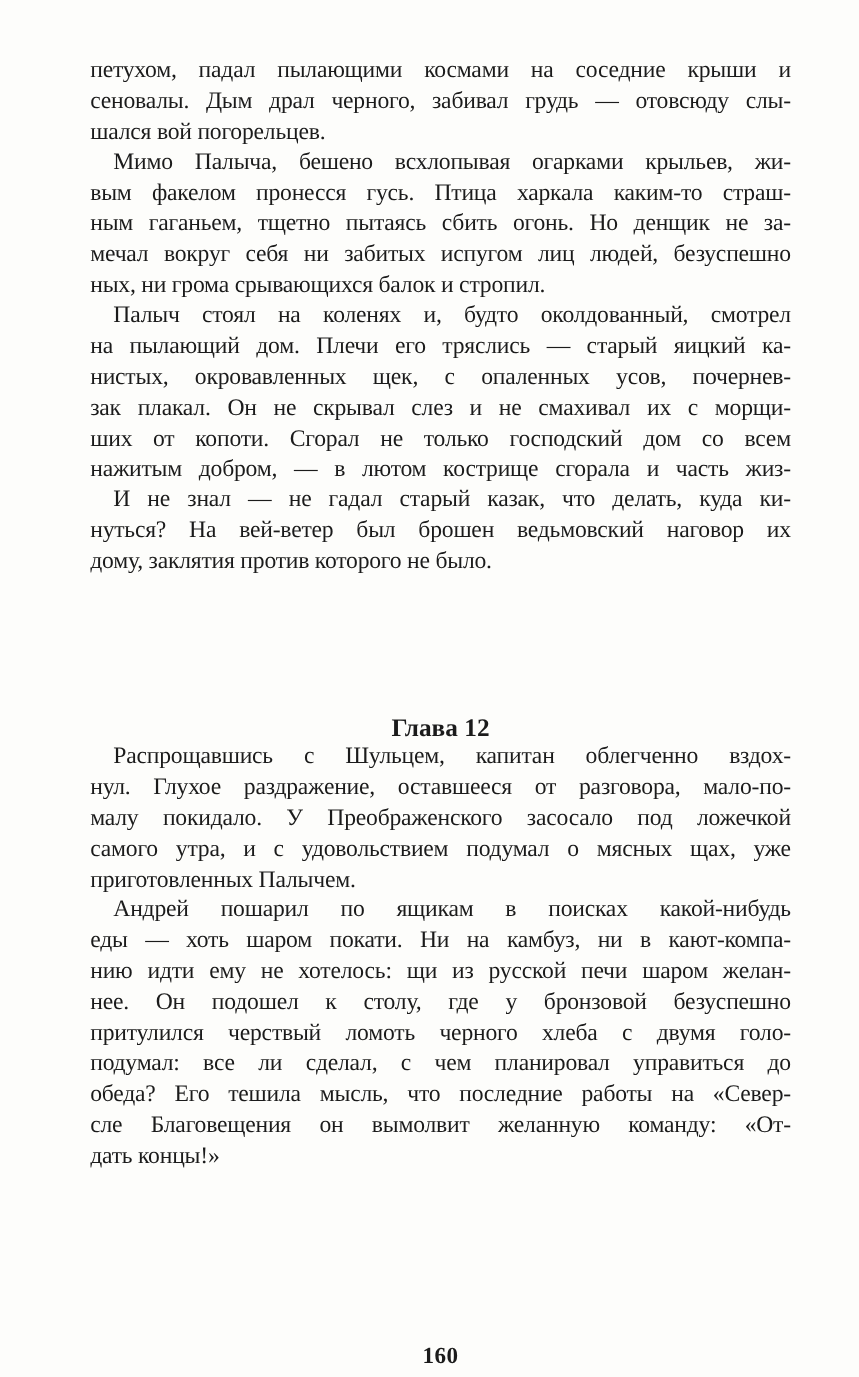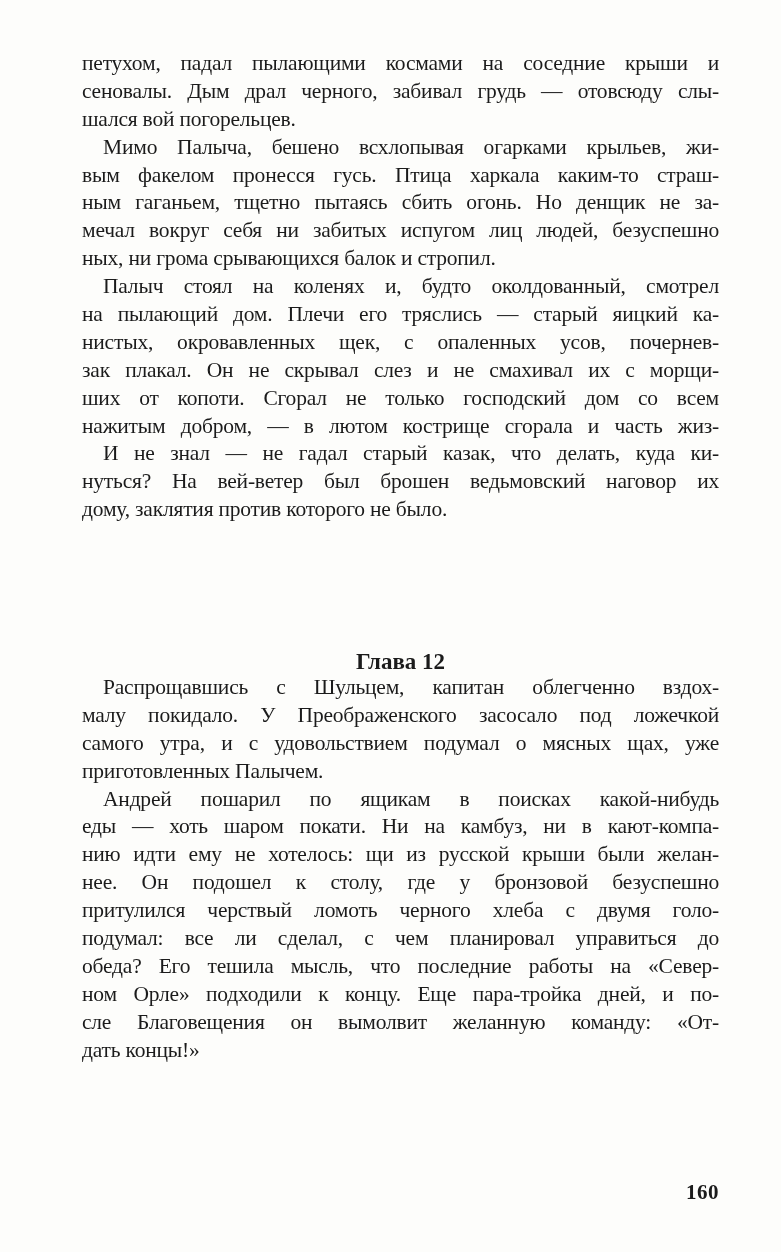--- a/index.html
+++ b/index.html
@@ -47,24 +47,24 @@
     font-size: 23px;
     font-weight: bold;
     line-height: 28px;
     text-align: center;
     letter-spacing: 0;
   }
   .page-number {
     position: absolute;
     left: 82px;
     width: 637px;
-    top: 1180px;
+    top: 1220px;
     font-size: 21px;
     font-weight: bold;
-    text-align: right;
+    text-align: center;
     letter-spacing: 0.5px;
   }
 </style>
 </head>
 <body>
 
 <div class="page">
 
   <div class="text-block part1">
       <div class="paragraph">
@@ -92,33 +92,33 @@
         <div class="line">нуться? На вей-ветер был брошен ведьмовский наговор их</div>
         <div class="line last">дому, заклятия против которого не было.</div>
       </div>
     </div>
 
   <h2 class="chapter-heading">Глава 12</h2>
 
   <div class="text-block part2">
       <div class="paragraph">
         <div class="line indent">Распрощавшись с Шульцем, капитан облегченно вздох-</div>
+        <div class="line">нул. Глухое раздражение, оставшееся от разговора, мало-по-</div>
         <div class="line">малу покидало. У Преображенского засосало под ложечкой</div>
         <div class="line">самого утра, и с удовольствием подумал о мясных щах, уже</div>
         <div class="line last">приготовленных Палычем.</div>
       </div>
       <div class="paragraph">
         <div class="line indent">Андрей пошарил по ящикам в поисках какой-нибудь</div>
         <div class="line">еды — хоть шаром покати. Ни на камбуз, ни в кают-компа-</div>
-        <div class="line">нию идти ему не хотелось: щи из русской крыши были желан-</div>
+        <div class="line">нию идти ему не хотелось: щи из русской печи шаром желан-</div>
         <div class="line">нее. Он подошел к столу, где у бронзовой безуспешно</div>
         <div class="line">притулился черствый ломоть черного хлеба с двумя голо-</div>
         <div class="line">подумал: все ли сделал, с чем планировал управиться до</div>
         <div class="line">обеда? Его тешила мысль, что последние работы на «Север-</div>
-        <div class="line">ном Орле» подходили к концу. Еще пара-тройка дней, и по-</div>
         <div class="line">сле Благовещения он вымолвит желанную команду: «От-</div>
         <div class="line last">дать концы!»</div>
       </div>
     </div>
 
   <div class="page-number">160</div>
 
 </div>
 
 </body></html>

